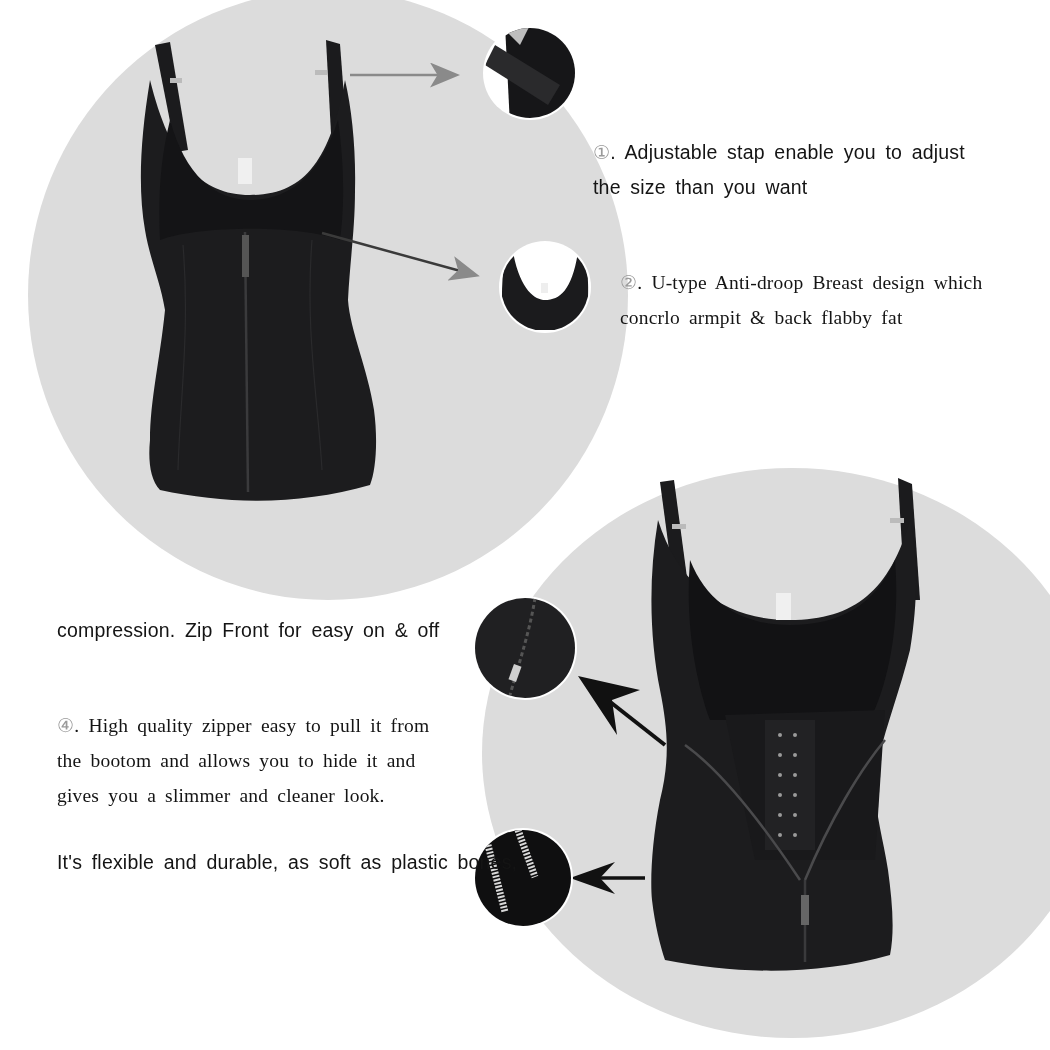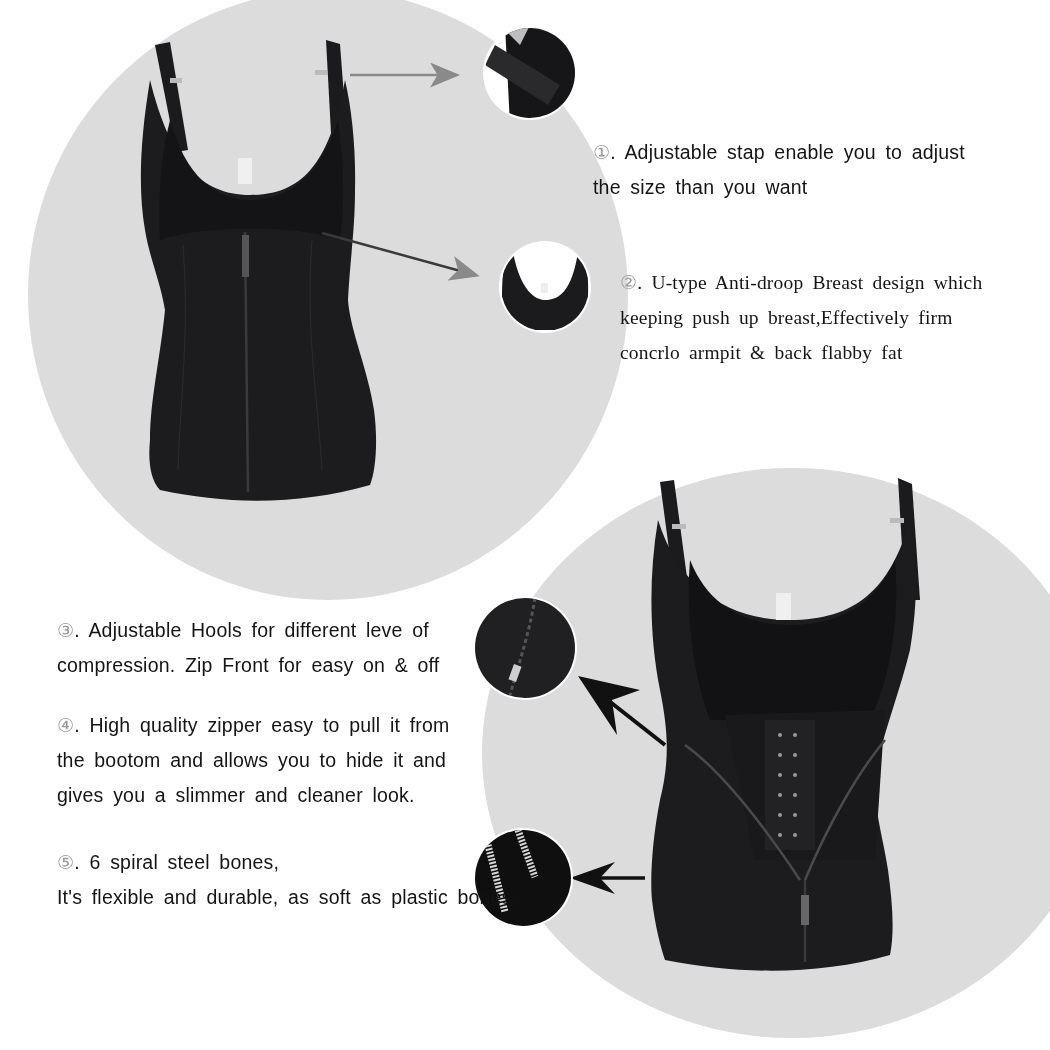--- a/index.html
+++ b/index.html
@@ -16,21 +16,21 @@
     .feature-text {
       position: absolute; font-size: 19.5px; line-height: 35px;
       letter-spacing: 0.2px; word-spacing: 4px; white-space: nowrap;
     }
     .feature-text .num { color: #9a9a9a; font-size: 19px; }
     .feature-text .line { display: block; }
 
     #f1 { left: 593px; top: 95px; margin-top: 40px; }
     #f2 { left: 620px; top: 265px; font-family: Liberation Serif, serif; }
     #f3 { left: 57px; top: 613px; }
-    #f4 { left: 57px; top: 708px; }
+    #f4 { left: 57px; top: 708px; font-family: Liberation Serif, serif; }
     #f5 { left: 57px; top: 845px; }
 
     svg { position: absolute; left: 0; top: 0; }
   </style>
 </head>
 <body>
 
 <div class="bg-circle" id="circle-top"></div>
 <div class="bg-circle" id="circle-bottom"></div>
 
@@ -185,31 +185,28 @@
   </g>
 </svg>
 
 <div class="feature-text" id="f1">
   <span class="line"><span class="num">①</span><span>.  Adjustable stap enable you to adjust</span></span>
   <span class="line">the size than you want</span>
 </div>
 
 <div class="feature-text" id="f2">
   <span class="line"><span class="num">②</span><span>.  U-type Anti-droop Breast design which</span></span>
-  <span class="line">keeping push up breast,Effectively firm</span>
   <span class="line">concrlo armpit &amp; back flabby fat</span>
 </div>
 
 <div class="feature-text" id="f3">
-  <span class="line"><span class="num">③</span><span>.  Adjustable Hools for different leve of</span></span>
   <span class="line">compression. Zip Front for easy on &amp; off</span>
 </div>
 
 <div class="feature-text" id="f4">
   <span class="line"><span class="num">④</span><span>.  High quality zipper easy to pull it from</span></span>
   <span class="line">the bootom and allows you to hide it and</span>
   <span class="line">gives you a slimmer and cleaner look.</span>
 </div>
 
 <div class="feature-text" id="f5">
-  <span class="line"><span class="num">⑤</span><span>.  6 spiral steel bones,</span></span>
   <span class="line">It's flexible and durable, as soft as plastic bones,</span>
 </div>
 
 </body></html>

